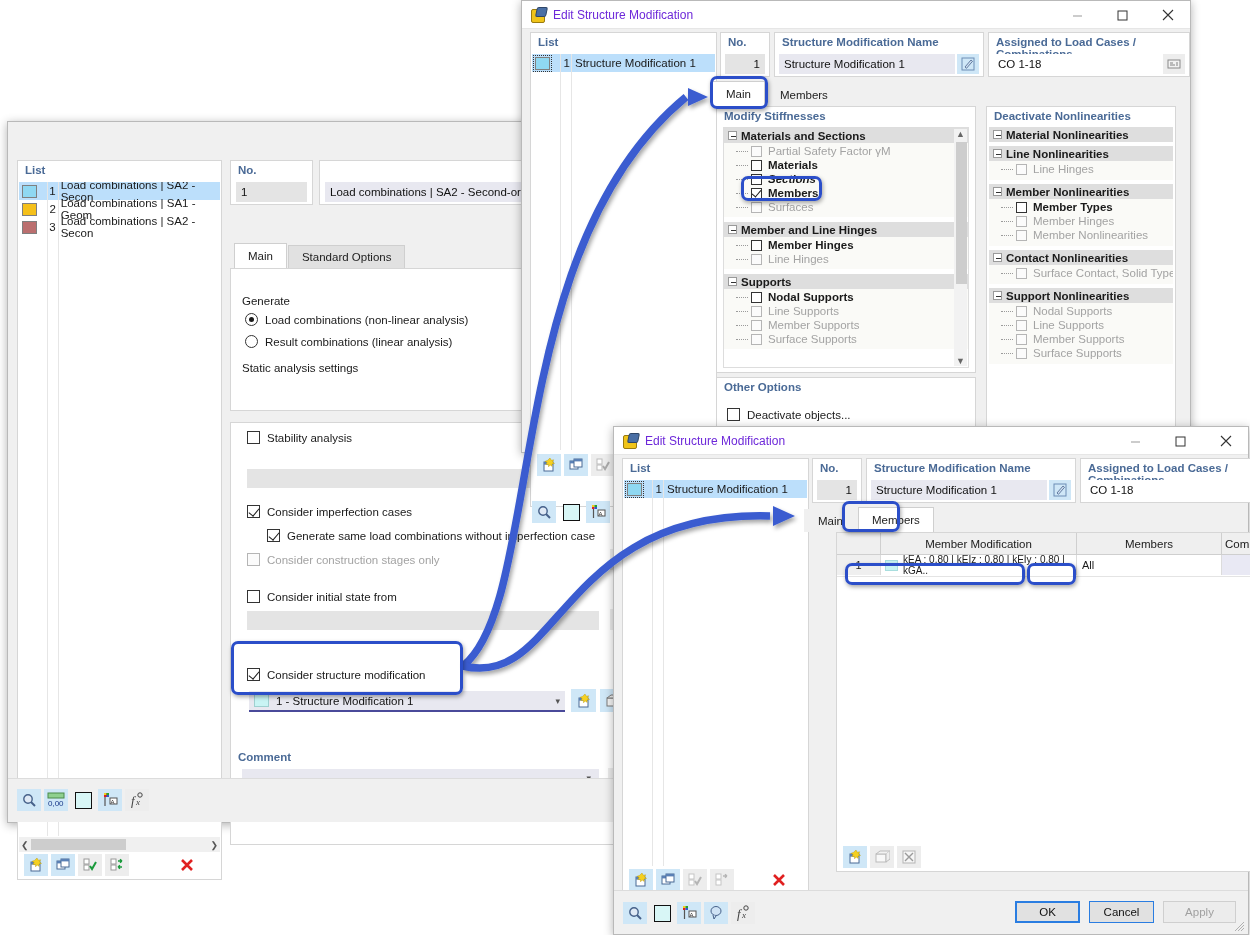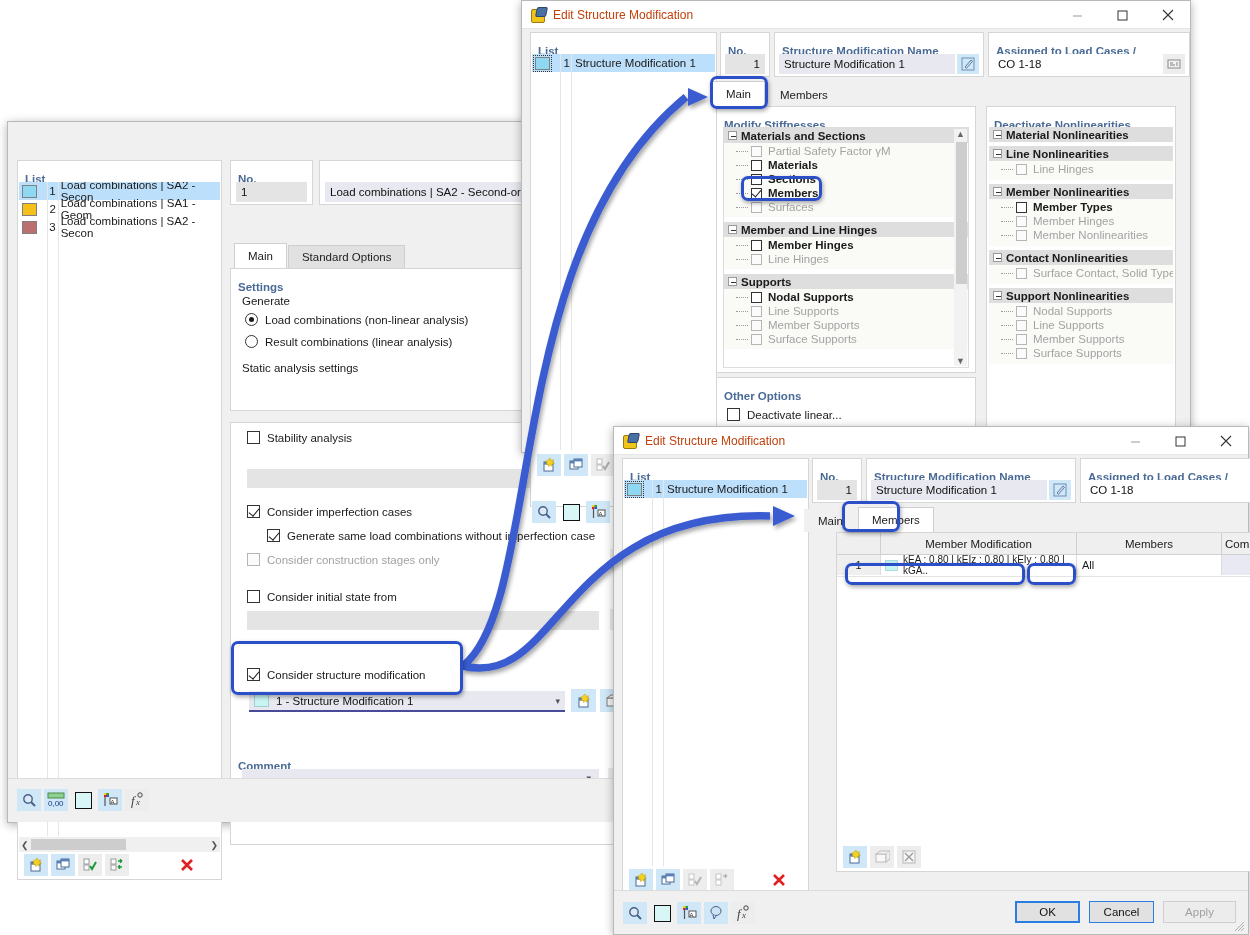--- a/index.html
+++ b/index.html
@@ -32,37 +32,36 @@
   }
   .title-ico::before{
     content:"";position:absolute;left:1px;top:2px;width:12px;height:12px;
     background:#f0c419;border:1px solid #9a7b10;border-radius:2px 6px 2px 2px;
   }
   .title-ico::after{
     content:"";position:absolute;left:6px;top:0px;width:9px;height:8px;
     background:#4a6fa5;border:1px solid #2e4668;border-radius:2px;
     transform:skewX(-12deg);
   }
-  .title-text { font-size:12px; color:#c2410c; }
+  .title-text { font-size:12px; color:#6d28d9; }
   .wbtns { position:absolute; right:0; top:0; height:28px; display:flex; }
   .wbtn {
     width:45px;height:28px;display:flex;align-items:center;justify-content:center;
     font-size:13px;color:#333;
   }
   .wbtn.close { font-size:14px; }
   .wbtn svg { display:block; }
 
   .wbody { position:absolute; left:0; right:0; top:28px; bottom:0; background:#f0f0f0; }
 
   
   .panel { background:#ffffff; border:1px solid #d6d6d6; }
   .grouphdr {
     color:#4a6a96; font-weight:bold; font-size:11.5px;
     padding:3px 6px 3px 7px;
-    margin-top:9px;
   }
 
   
   .listbox-row {
     display:flex; align-items:center; height:18px; padding-left:3px; font-size:11.5px;
   }
   .listbox-row.sel { background:#bcdffb; }
   .swatch { width:15px;height:13px; border:1px solid #7f7f7f; flex:none; }
   .rownum { width:20px; text-align:right; margin-right:5px; }
 
@@ -253,21 +252,20 @@
     <div class="panel" style="position:absolute; left:311px; top:10px; width:320px; height:45px;">
       <div class="inp" style="position:absolute;left:5px;right:5px;top:21px;">Load combinations | SA2 - Second-orde</div>
     </div>
 
     <div class="tabs" style="position:absolute; left:226px; top:93px;">
       <div class="tab active">Main</div>
       <div class="tab">Standard Options</div>
     </div>
 
     <div class="panel" style="position:absolute; left:222px; top:118px; width:410px; height:143px;">
-      <div class="grouphdr">Settings</div>
       <div style="position:absolute;left:11px;top:26px;">Generate</div>
       <div class="chkline" style="position:absolute;left:14px;top:44px;">
         <span class="rd on"></span>
         <span>Load combinations (non-linear analysis)</span>
       </div>
       <div class="chkline" style="position:absolute;left:14px;top:66px;">
         <span class="rd"></span>
         <span>Result combinations (linear analysis)</span>
       </div>
       <div style="position:absolute;left:11px;top:93px;">Static analysis settings</div>
@@ -523,21 +521,21 @@
           <div class="tree-item" style="padding-left:12px;">
             <span class="dash"></span>
             <span class="cb dis"></span>
             <span class="dis-text" style="margin-left:6px;">Partial Safety Factor γM</span>
           </div>
           <div class="tree-item" style="padding-left:12px;">
             <span class="dash"></span>
             <span class="cb"></span>
             <span style="margin-left:6px;font-weight:bold;">Materials</span>
           </div>
-          <div class="tree-item" style="padding-left:12px;">
+          <div class="tree-item" style="padding-left:12px;font-style:italic;">
             <span class="dash"></span>
             <span class="cb"></span>
             <span style="margin-left:6px;font-weight:bold;">Sections</span>
           </div>
           <div class="tree-item" style="padding-left:12px;">
             <span class="dash"></span>
             <span class="cb on"></span>
             <span style="margin-left:6px;font-weight:bold;">Members</span>
           </div>
           <div class="tree-item" style="padding-left:12px;">
@@ -596,21 +594,21 @@
           <span style="font-size:9px;">▼</span>
         </div>
         <div class="scroll-thumb" style="top:14px;height:142px;"></div>
       </div>
     </div>
 
     <div class="panel" style="position:absolute; left:194px; top:348px; width:260px; height:80px;">
       <div class="grouphdr">Other Options</div>
       <div class="chkline" style="position:absolute;left:10px;top:30px;">
         <span class="cb"></span>
-        <span>Deactivate linear...</span>
+        <span>Deactivate objects...</span>
       </div>
     </div>
 
     <div class="panel" style="position:absolute; left:464px; top:77px; width:190px; height:351px;">
       <div class="grouphdr">Deactivate Nonlinearities</div>
       <div style="position:absolute;left:2px;right:2px;top:20px;bottom:4px;background:#fff;overflow:hidden;">
 
         <div class="tree-cat">
           <span class="expander"></span>
           <span>Material Nonlinearities</span>

